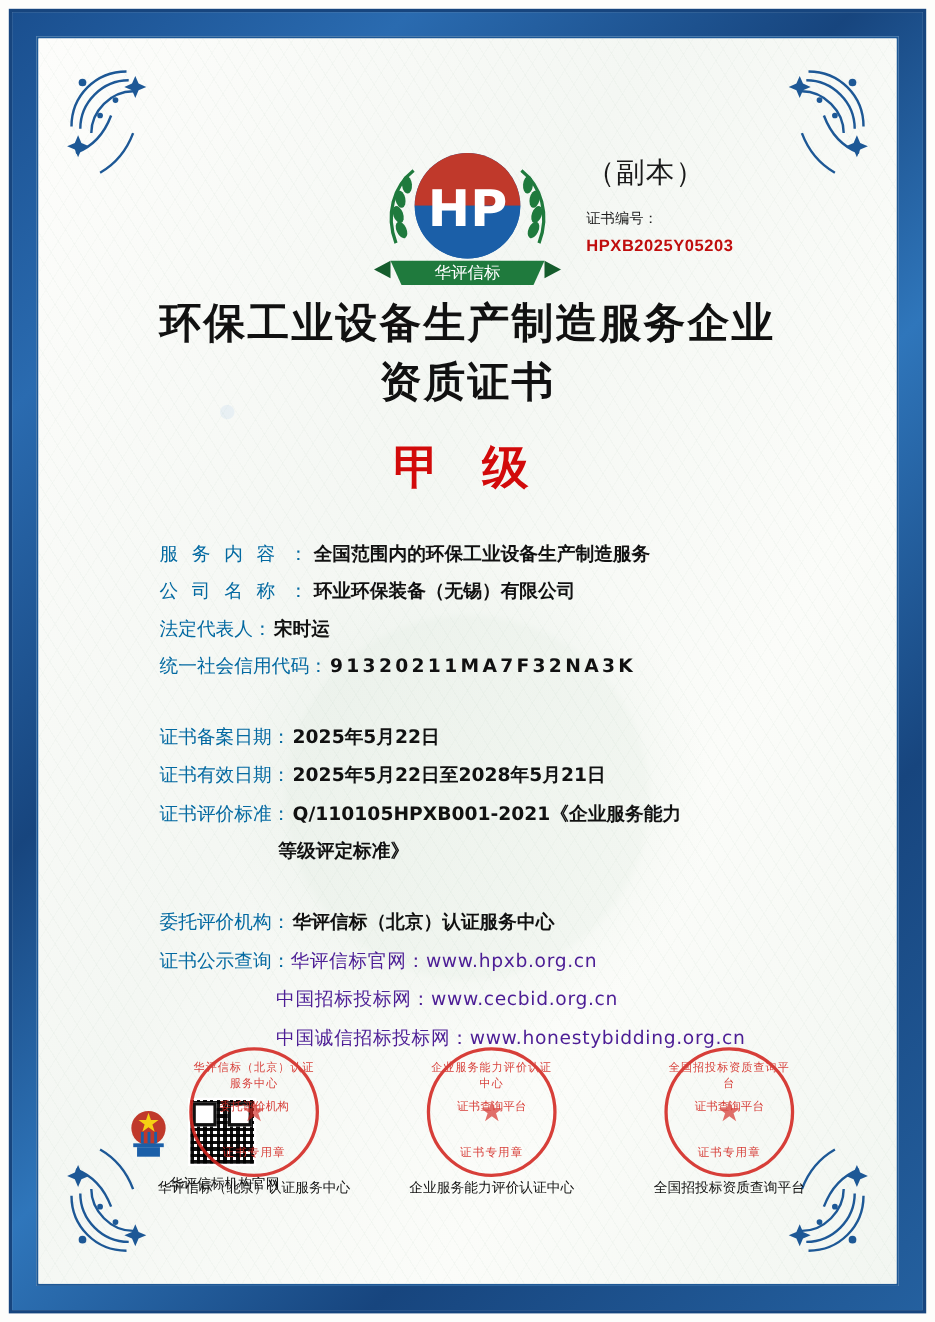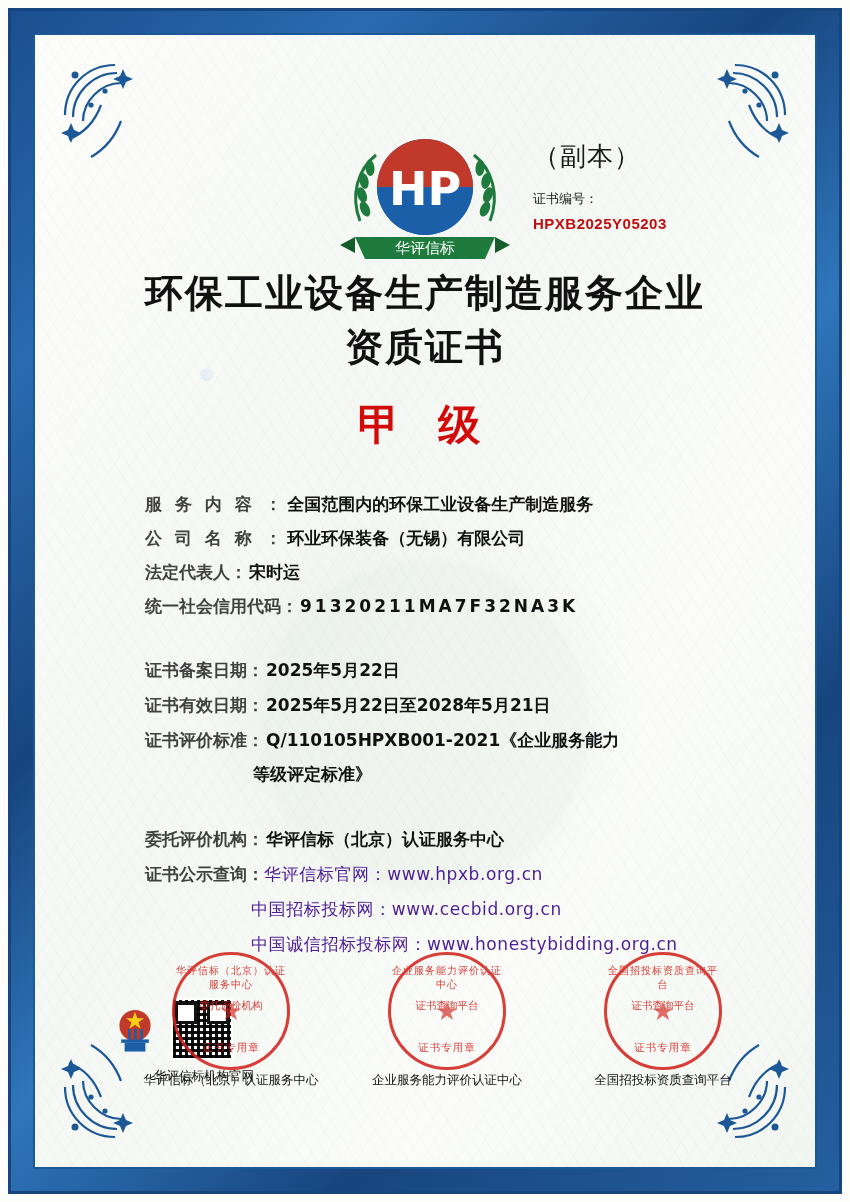--- a/index.html
+++ b/index.html
@@ -151,21 +151,21 @@
     font-size: 17px;
     color: #111;
     line-height: 2.0;
     font-family: "DejaVu Sans", sans-serif;
   }
   .info-row {
     display: flex;
     align-items: baseline;
     white-space: nowrap;
   }
-  .lbl { font-weight: bold; color: #404040; }
+  .lbl { font-weight: normal; color: #0369a1; }
   .lbl.spaced { letter-spacing: 3.5px; }
   .val { font-weight: bold; color: #111; margin-left: 2px; }
   .val.wide { letter-spacing: 3px; }
 
   .info-block.second { margin-top: 30px; line-height: 2.05; }
   .info-block.third  { margin-top: 30px; line-height: 2.05; }
   .indent-cont { padding-left: 106px; }
 
   .link { font-weight: normal; color: #4c1d95; letter-spacing: .6px; }
 

